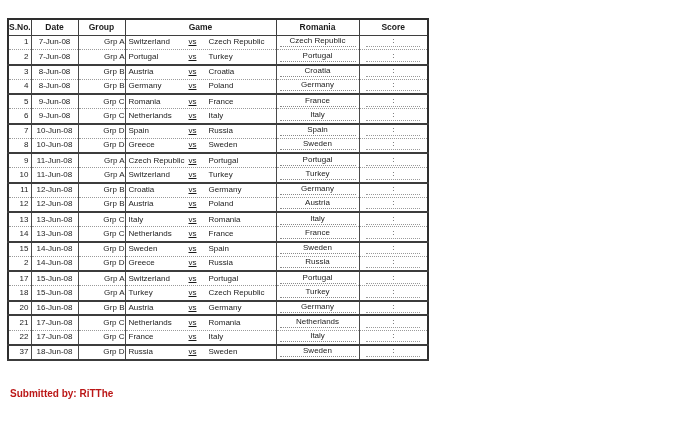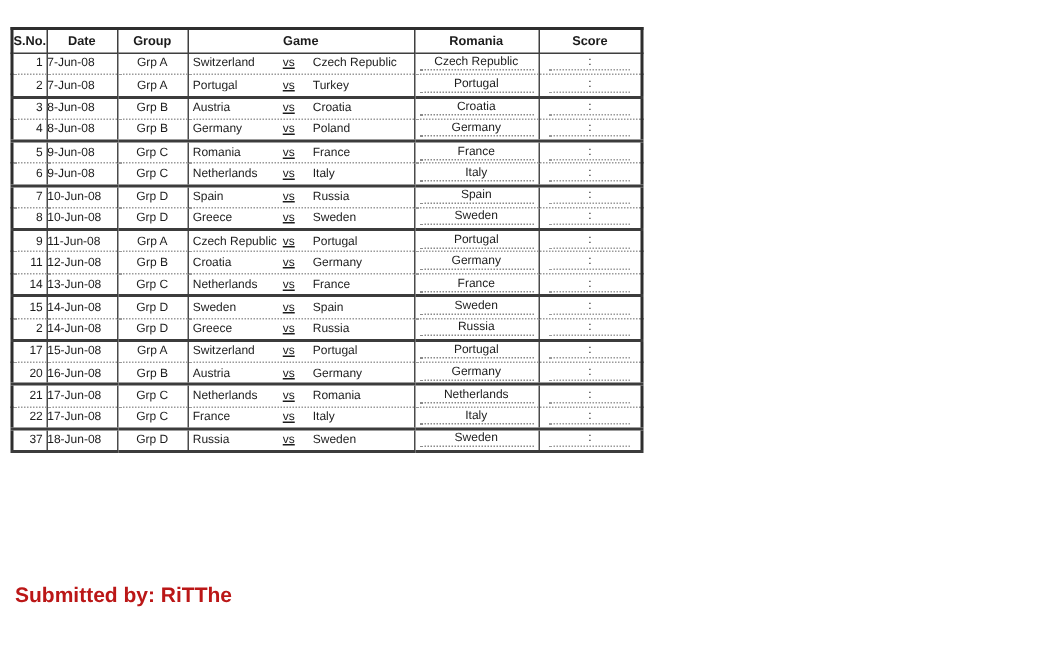--- a/index.html
+++ b/index.html
@@ -38,22 +38,22 @@
     border-right: 1px solid #4a4a4a;
     white-space: nowrap;
     overflow: hidden;
     vertical-align: middle;
   }
   table.mt th:last-child,
   table.mt td:last-child { border-right: none; }
   tr.dot td   { border-bottom: 1px dotted #9a9a9a; }
   tr.thick td { border-bottom: 2px solid #3c3c3c; }
   td.c-sno  { text-align: right; padding-right: 2px; }
-  td.c-date { }
-  td.c-grp  { text-align: center; }
+  td.c-date { text-align: center; }
+  td.c-grp  { text-align: right; }
   td.c-game .game-flex {
     display: flex;
   }
   td.c-game .t1 { width: 63px; padding-left: 3px; overflow: hidden; }
   td.c-game .vs { width: 17px; text-decoration: underline; }
   td.c-game .t2 { flex: 1; padding-left: 3px; overflow: hidden; }
   td.c-win { text-align: center; }
   td.c-win .wline {
     display: inline-block;
     min-width: 76px;
@@ -63,21 +63,21 @@
   td.c-score { text-align: center; }
   td.c-score .sline {
     display: inline-block;
     min-width: 54px;
     border-bottom: 1px dotted #9a9a9a;
     padding-bottom: 1px;
   }
   .footer-note {
     position: absolute;
     left: 10px; top: 388px;
-    font-size: 14px;
+    font-size: 10px;
     font-weight: bold;
     color: #bb1717;
   }
 </style>
 </head>
 <body>
 
 <div class="table-wrap">
   <table class="mt">
     <colgroup>
@@ -254,39 +254,93 @@
         <span class="t2">Portugal</span>
       </span>
     </td>
     <td class="c-win">
       <span class="wline">Portugal</span>
     </td>
     <td class="c-score">
       <span class="sline">:</span>
     </td>
   </tr>
+        <tr class="thick">
+    <td class="c-sno">10</td>
+    <td class="c-date">11-Jun-08</td>
+    <td class="c-grp">Grp A</td>
+    <td class="c-game">
+      <span class="game-flex">
+        <span class="t1">Switzerland</span>
+        <span class="vs">vs</span>
+        <span class="t2">Turkey</span>
+      </span>
+    </td>
+    <td class="c-win">
+      <span class="wline">Turkey</span>
+    </td>
+    <td class="c-score">
+      <span class="sline">:</span>
+    </td>
+  </tr>
         <tr class="dot">
     <td class="c-sno">11</td>
     <td class="c-date">12-Jun-08</td>
     <td class="c-grp">Grp B</td>
     <td class="c-game">
       <span class="game-flex">
         <span class="t1">Croatia</span>
         <span class="vs">vs</span>
         <span class="t2">Germany</span>
       </span>
     </td>
     <td class="c-win">
       <span class="wline">Germany</span>
     </td>
     <td class="c-score">
       <span class="sline">:</span>
     </td>
   </tr>
         <tr class="thick">
+    <td class="c-sno">12</td>
+    <td class="c-date">12-Jun-08</td>
+    <td class="c-grp">Grp B</td>
+    <td class="c-game">
+      <span class="game-flex">
+        <span class="t1">Austria</span>
+        <span class="vs">vs</span>
+        <span class="t2">Poland</span>
+      </span>
+    </td>
+    <td class="c-win">
+      <span class="wline">Austria</span>
+    </td>
+    <td class="c-score">
+      <span class="sline">:</span>
+    </td>
+  </tr>
+        <tr class="dot">
+    <td class="c-sno">13</td>
+    <td class="c-date">13-Jun-08</td>
+    <td class="c-grp">Grp C</td>
+    <td class="c-game">
+      <span class="game-flex">
+        <span class="t1">Italy</span>
+        <span class="vs">vs</span>
+        <span class="t2">Romania</span>
+      </span>
+    </td>
+    <td class="c-win">
+      <span class="wline">Italy</span>
+    </td>
+    <td class="c-score">
+      <span class="sline">:</span>
+    </td>
+  </tr>
+        <tr class="thick">
     <td class="c-sno">14</td>
     <td class="c-date">13-Jun-08</td>
     <td class="c-grp">Grp C</td>
     <td class="c-game">
       <span class="game-flex">
         <span class="t1">Netherlands</span>
         <span class="vs">vs</span>
         <span class="t2">France</span>
       </span>
     </td>
@@ -339,20 +393,38 @@
     <td class="c-grp">Grp A</td>
     <td class="c-game">
       <span class="game-flex">
         <span class="t1">Switzerland</span>
         <span class="vs">vs</span>
         <span class="t2">Portugal</span>
       </span>
     </td>
     <td class="c-win">
       <span class="wline">Portugal</span>
+    </td>
+    <td class="c-score">
+      <span class="sline">:</span>
+    </td>
+  </tr>
+        <tr class="thick">
+    <td class="c-sno">18</td>
+    <td class="c-date">15-Jun-08</td>
+    <td class="c-grp">Grp A</td>
+    <td class="c-game">
+      <span class="game-flex">
+        <span class="t1">Turkey</span>
+        <span class="vs">vs</span>
+        <span class="t2">Czech Republic</span>
+      </span>
+    </td>
+    <td class="c-win">
+      <span class="wline">Turkey</span>
     </td>
     <td class="c-score">
       <span class="sline">:</span>
     </td>
   </tr>
         <tr class="thick">
     <td class="c-sno">20</td>
     <td class="c-date">16-Jun-08</td>
     <td class="c-grp">Grp B</td>
     <td class="c-game">

